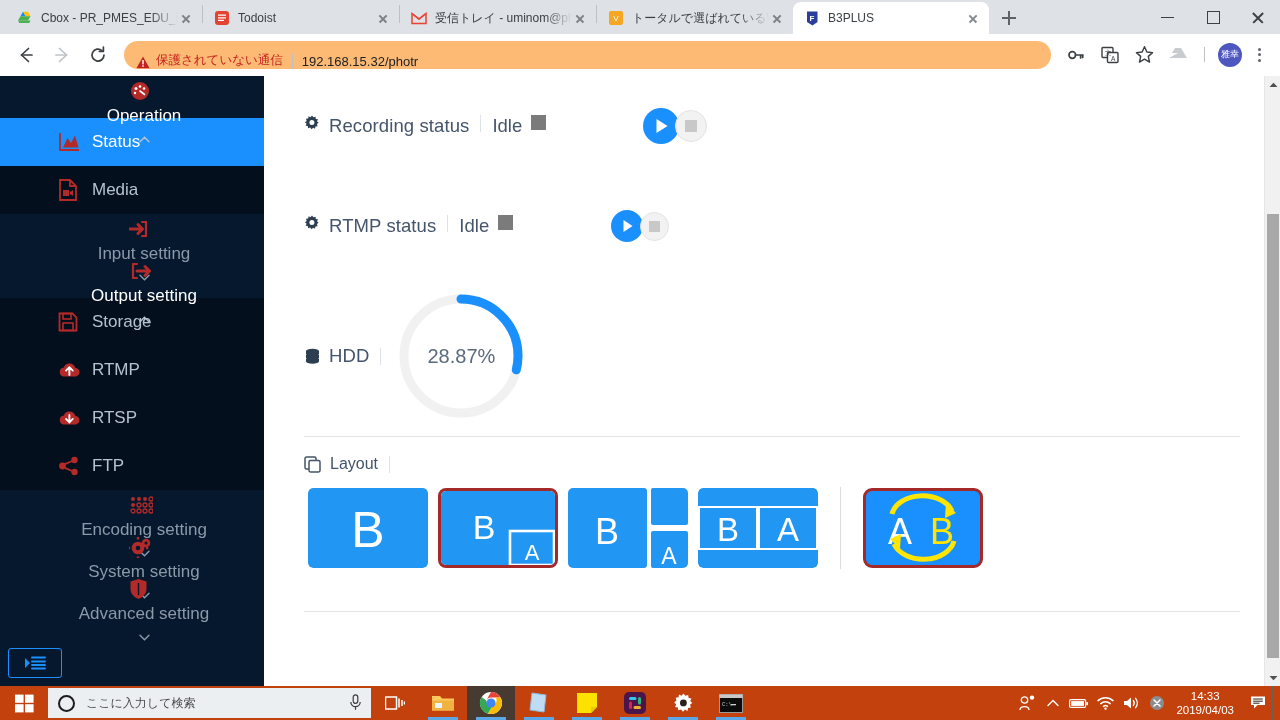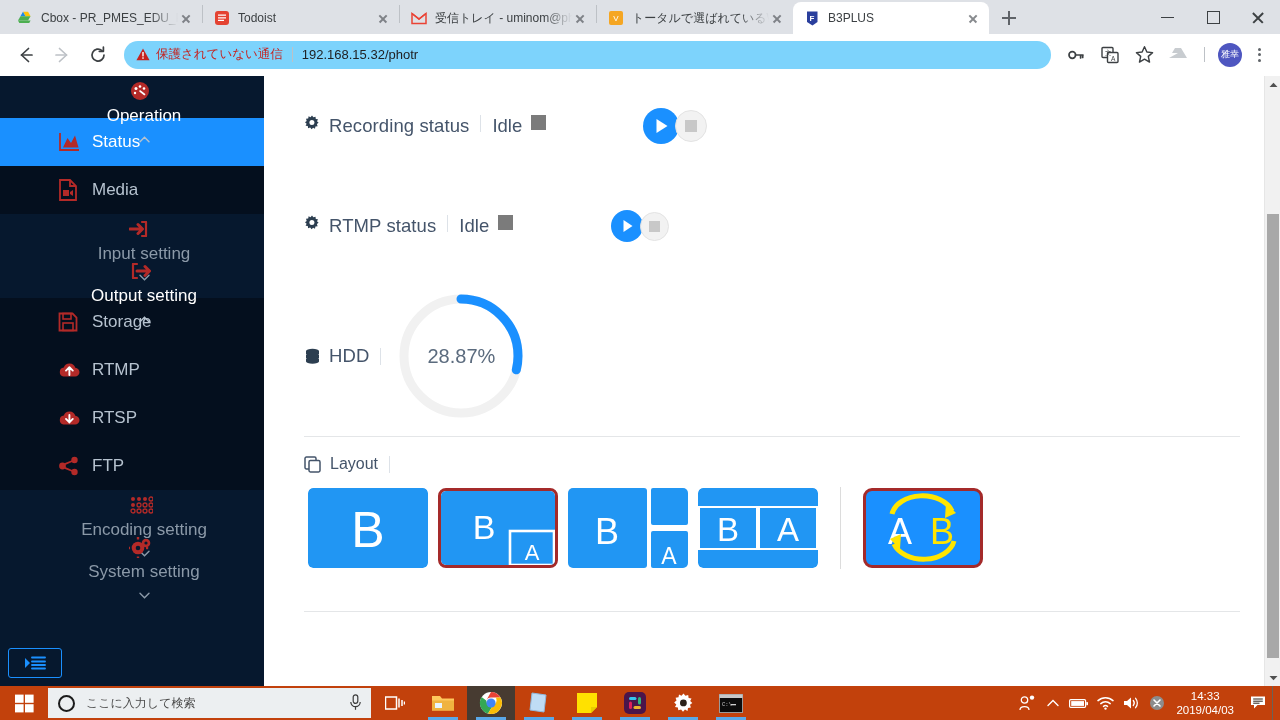--- a/index.html
+++ b/index.html
@@ -76,22 +76,22 @@
   .wc-close::before { transform: rotate(45deg); }
   .wc-close::after  { transform: rotate(-45deg); }
 
   .toolbar {
     height: 42px; background: #ffffff;
     display: flex; align-items: center; padding: 0 8px;
     border-bottom: 1px solid #ffffff;
   }
   .navbtn { width: 32px; height: 32px; margin: 0 2px; position: relative; flex: 0 0 32px; }
   .omnibox {
-    flex: 1; height: 28px; background: #7dd3fc; border-radius: 14px;
-    display: flex; align-items: center; padding: 0 12px; margin: 0 8px;
+    flex: 1; height: 28px; background: #fdba74; border-radius: 14px;
+    display: flex; align-items: flex-end; padding: 0 12px; margin: 0 8px;
     font-size: 13px; color: #202124; min-width: 0;
   }
   .warn-tri { width: 14px; height: 13px; flex: 0 0 14px; margin-right: 6px; }
   .notsecure { color: #c5221f; font-size: 12.5px; white-space: nowrap; }
   .url-sep { width: 1px; height: 15px; background: #bdc1c6; margin: 0 9px; flex: 0 0 1px; }
   .url { color: #202124; font-size: 13px; white-space: nowrap; }
   .tb-icon { width: 30px; height: 30px; margin: 0 2px; position: relative; flex: 0 0 30px;
              display: flex; align-items: center; justify-content: center; }
   .avatar {
     width: 24px; height: 24px; border-radius: 50%; background: #4e56c0;
@@ -543,20 +543,34 @@
           </svg>
         </span>
         <span class="ntext">System setting</span>
         <span class="chev">
           <svg width="11" height="7" viewBox="0 0 11 7">
               <path d="M1 1.2 L5.5 5.8 L10 1.2" fill="none" stroke="#8b99a8" stroke-width="1.4" stroke-linecap="round"></path>
             </svg>
         </span>
       </div>
 
+      <div class="nav-group-hdr dim">
+        <span class="nicon">
+          <svg width="19" height="22" viewBox="0 0 19 22">
+              <path d="M9.5 1 L17.5 3.5 L17.5 11 C17.5 16 13.5 19.5 9.5 21 C5.5 19.5 1.5 16 1.5 11 L1.5 3.5 Z" fill="#b32a28"></path>
+              <path d="M9.5 5 L9.5 17" stroke="#06182e" stroke-width="1.4"></path>
+            </svg>
+        </span>
+        <span class="ntext">Advanced setting</span>
+        <span class="chev">
+          <svg width="11" height="7" viewBox="0 0 11 7">
+              <path d="M1 1.2 L5.5 5.8 L10 1.2" fill="none" stroke="#8b99a8" stroke-width="1.4" stroke-linecap="round"></path>
+            </svg>
+        </span>
+      </div>
 
       <div class="sidebar-toggle">
         <svg width="22" height="16" viewBox="0 0 22 16">
             <path d="M1 3 L6 8 L1 13 Z" fill="#1a90ff"></path>
             <path d="M8 2.5 L21 2.5 M8 6.5 L21 6.5 M8 10 L21 10 M8 13.5 L21 13.5" stroke="#1a90ff" stroke-width="1.9" stroke-linecap="round"></path>
           </svg>
       </div>
     </nav>
 
     <main class="main">

